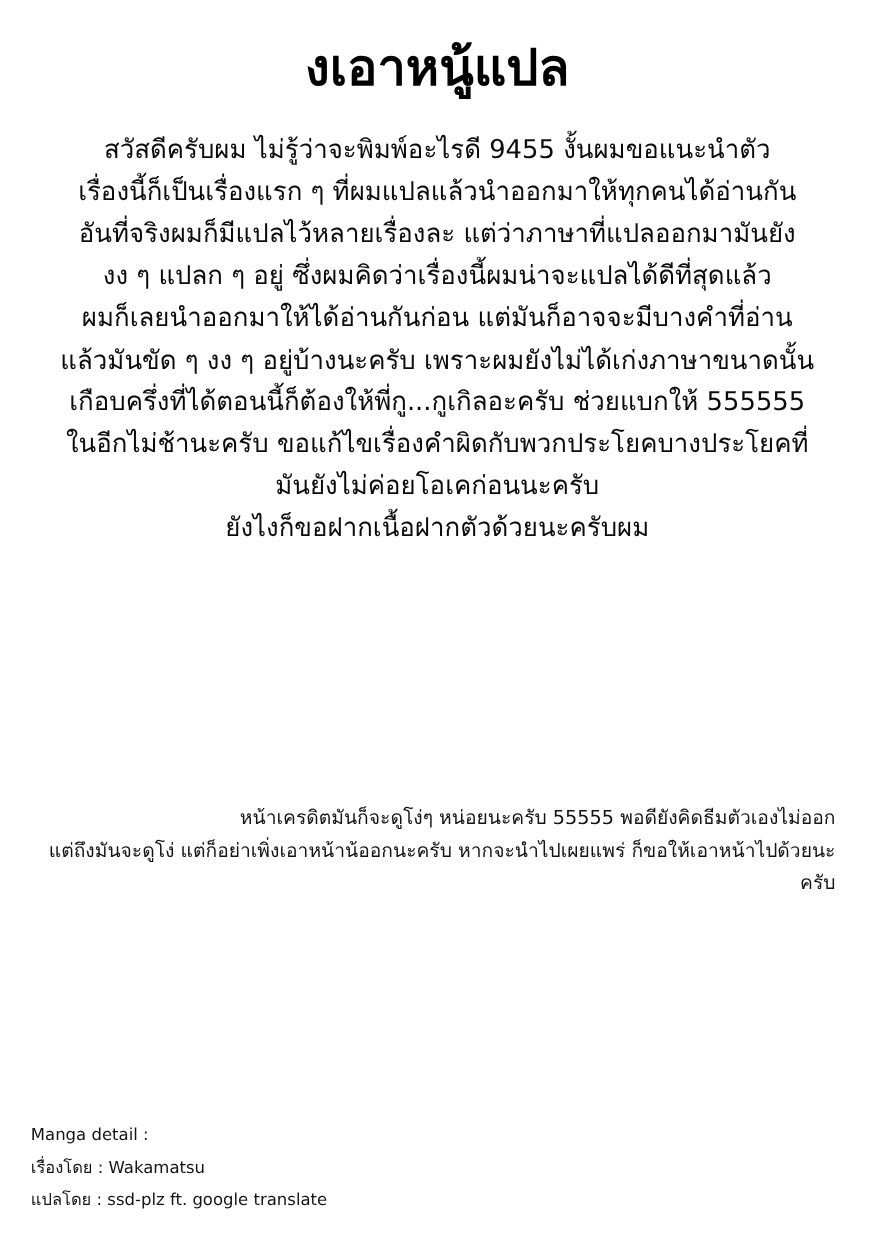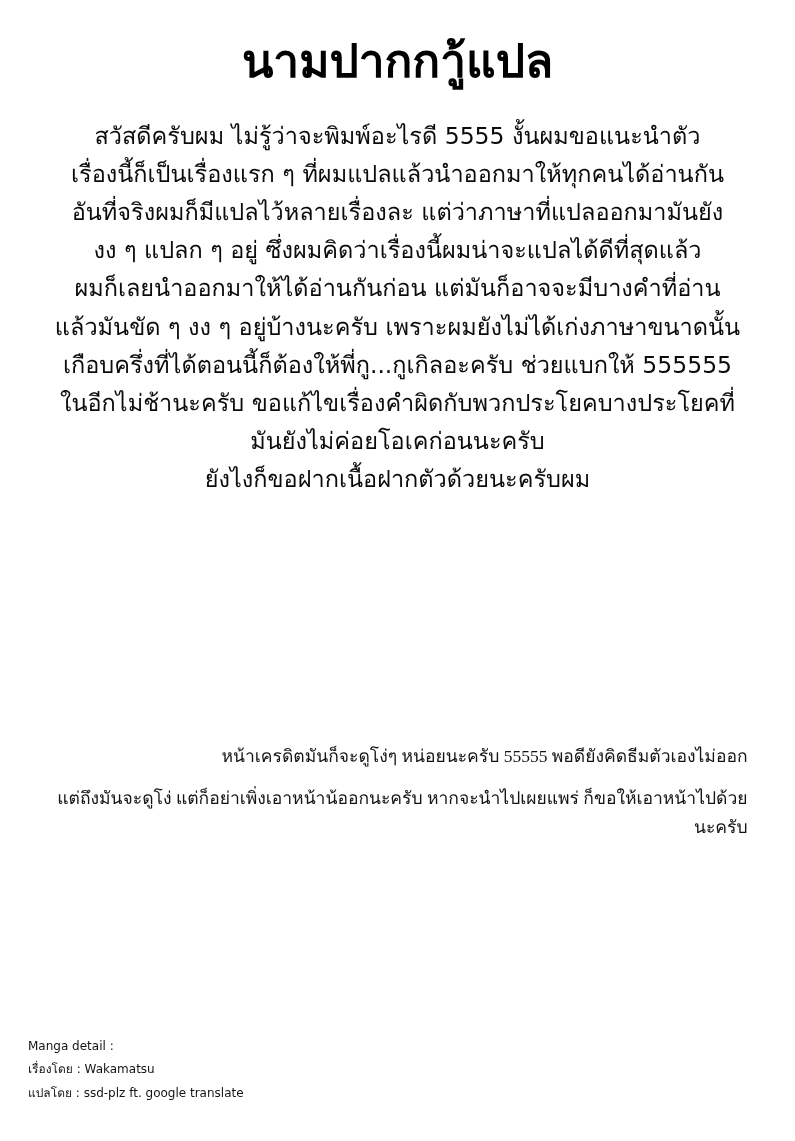--- a/index.html
+++ b/index.html
@@ -52,47 +52,46 @@
     width: 740px;
     margin: 0 auto;
     text-align: right;
     font-size: 17.5px;
     line-height: 1.7;
     color: #131313;
     padding-right: 8px;
     box-sizing: border-box;
   }
   .note-block p {
-    margin: 12px;
+    margin: 0;
     padding: 0;
     white-space: pre-wrap;
-    font-family: Liberation Serif, serif;
   }
   .detail-block {
     position: absolute;
     left: 28px;
     bottom: 36px;
-    font-size: 12px;
+    font-size: 15px;
     line-height: 1.95;
     color: #141414;
     text-align: left;
   }
   .detail-block div {
     white-space: pre-wrap;
   }
 </style>
 </head>
 <body>
 
 <div class="page">
 
-  <h1 class="title">นามปากกาู้แปล</h1>
+  <h1 class="title">งเอาหนู้แปล</h1>
 
   <div class="body-block">
-    <p>สวัสดีครับผม ไม่รู้ว่าจะพิมพ์อะไรดี 5555 งั้นผมขอแนะนำตัว</p>
+    <p>สวัสดีครับผม ไม่รู้ว่าจะพิมพ์อะไรดี 9455 งั้นผมขอแนะนำตัว</p>
     <p>เรื่องนี้ก็เป็นเรื่องแรก ๆ ที่ผมแปลแล้วนำออกมาให้ทุกคนได้อ่านกัน</p>
     <p>อันที่จริงผมก็มีแปลไว้หลายเรื่องละ แต่ว่าภาษาที่แปลออกมามันยัง</p>
     <p>งง ๆ แปลก ๆ อยู่ ซึ่งผมคิดว่าเรื่องนี้ผมน่าจะแปลได้ดีที่สุดแล้ว</p>
     <p>ผมก็เลยนำออกมาให้ได้อ่านกันก่อน แต่มันก็อาจจะมีบางคำที่อ่าน</p>
     <p>แล้วมันขัด ๆ งง ๆ อยู่บ้างนะครับ เพราะผมยังไม่ได้เก่งภาษาขนาดนั้น</p>
     <p>เกือบครึ่งที่ได้ตอนนี้ก็ต้องให้พี่กู...กูเกิลอะครับ ช่วยแบกให้ 555555</p>
     <p>ในอีกไม่ช้านะครับ ขอแก้ไขเรื่องคำผิดกับพวกประโยคบางประโยคที่</p>
     <p>มันยังไม่ค่อยโอเคก่อนนะครับ</p>
     <p>ยังไงก็ขอฝากเนื้อฝากตัวด้วยนะครับผม</p>
   </div>

